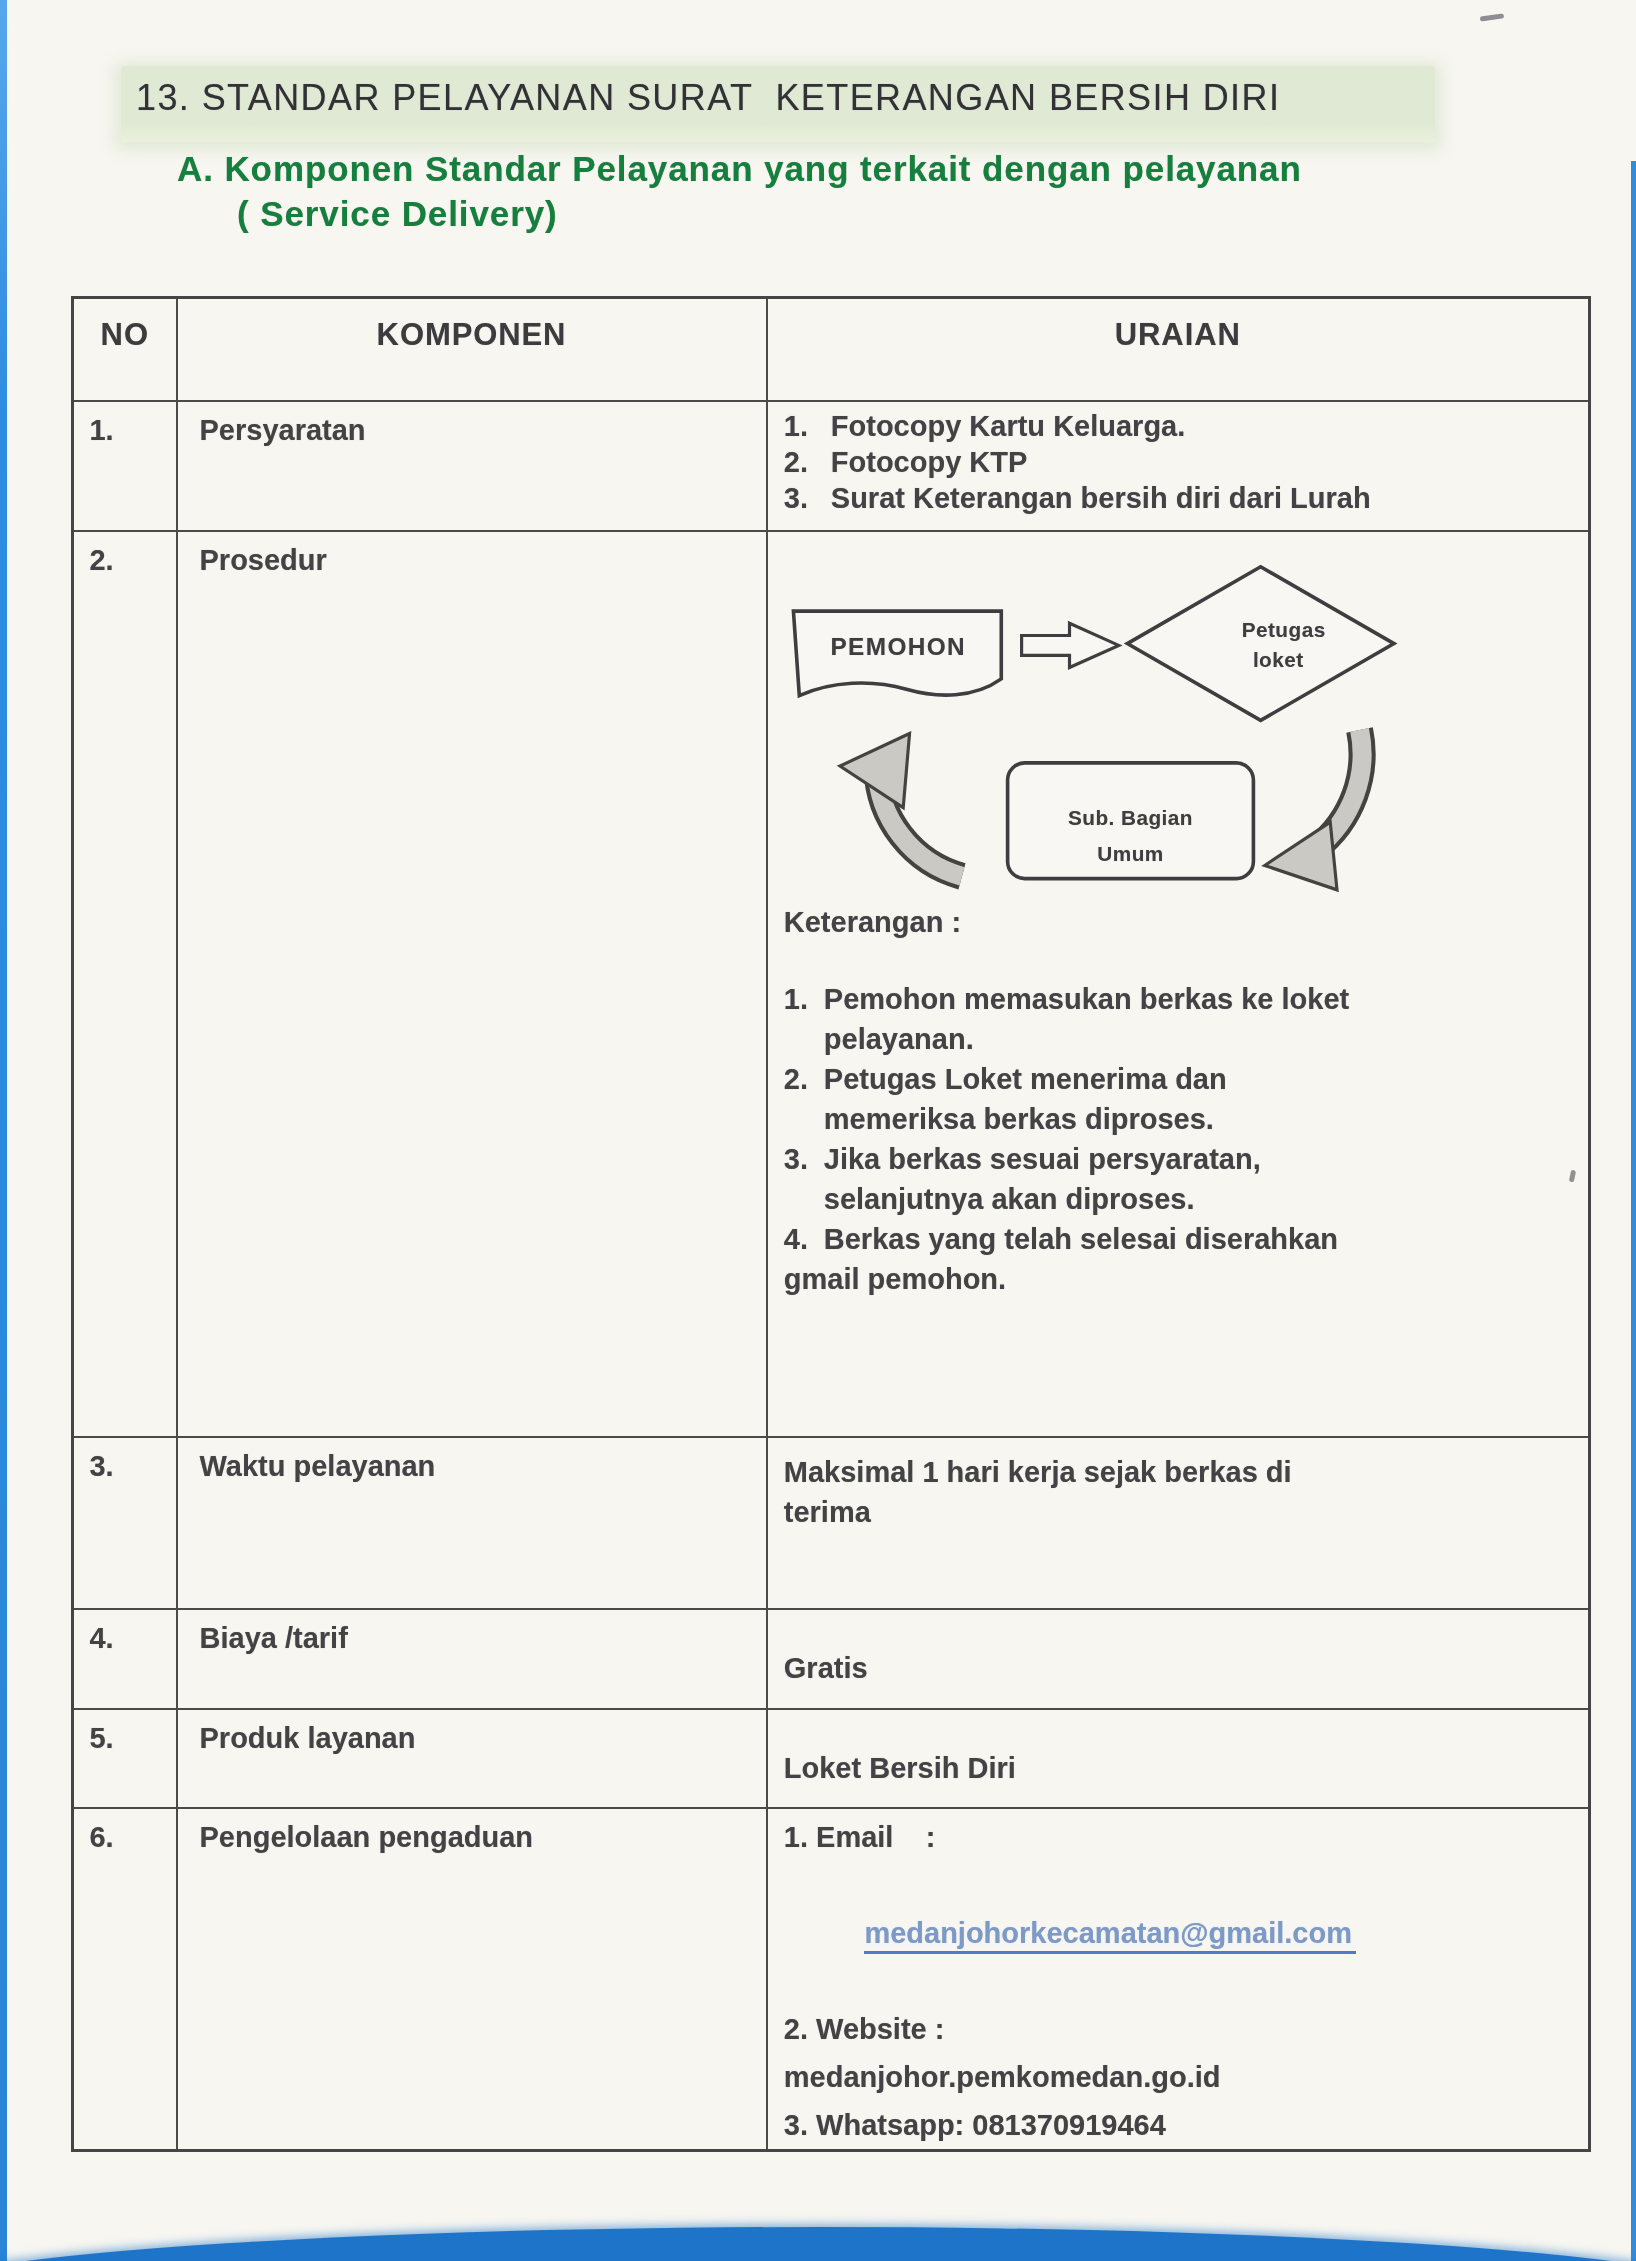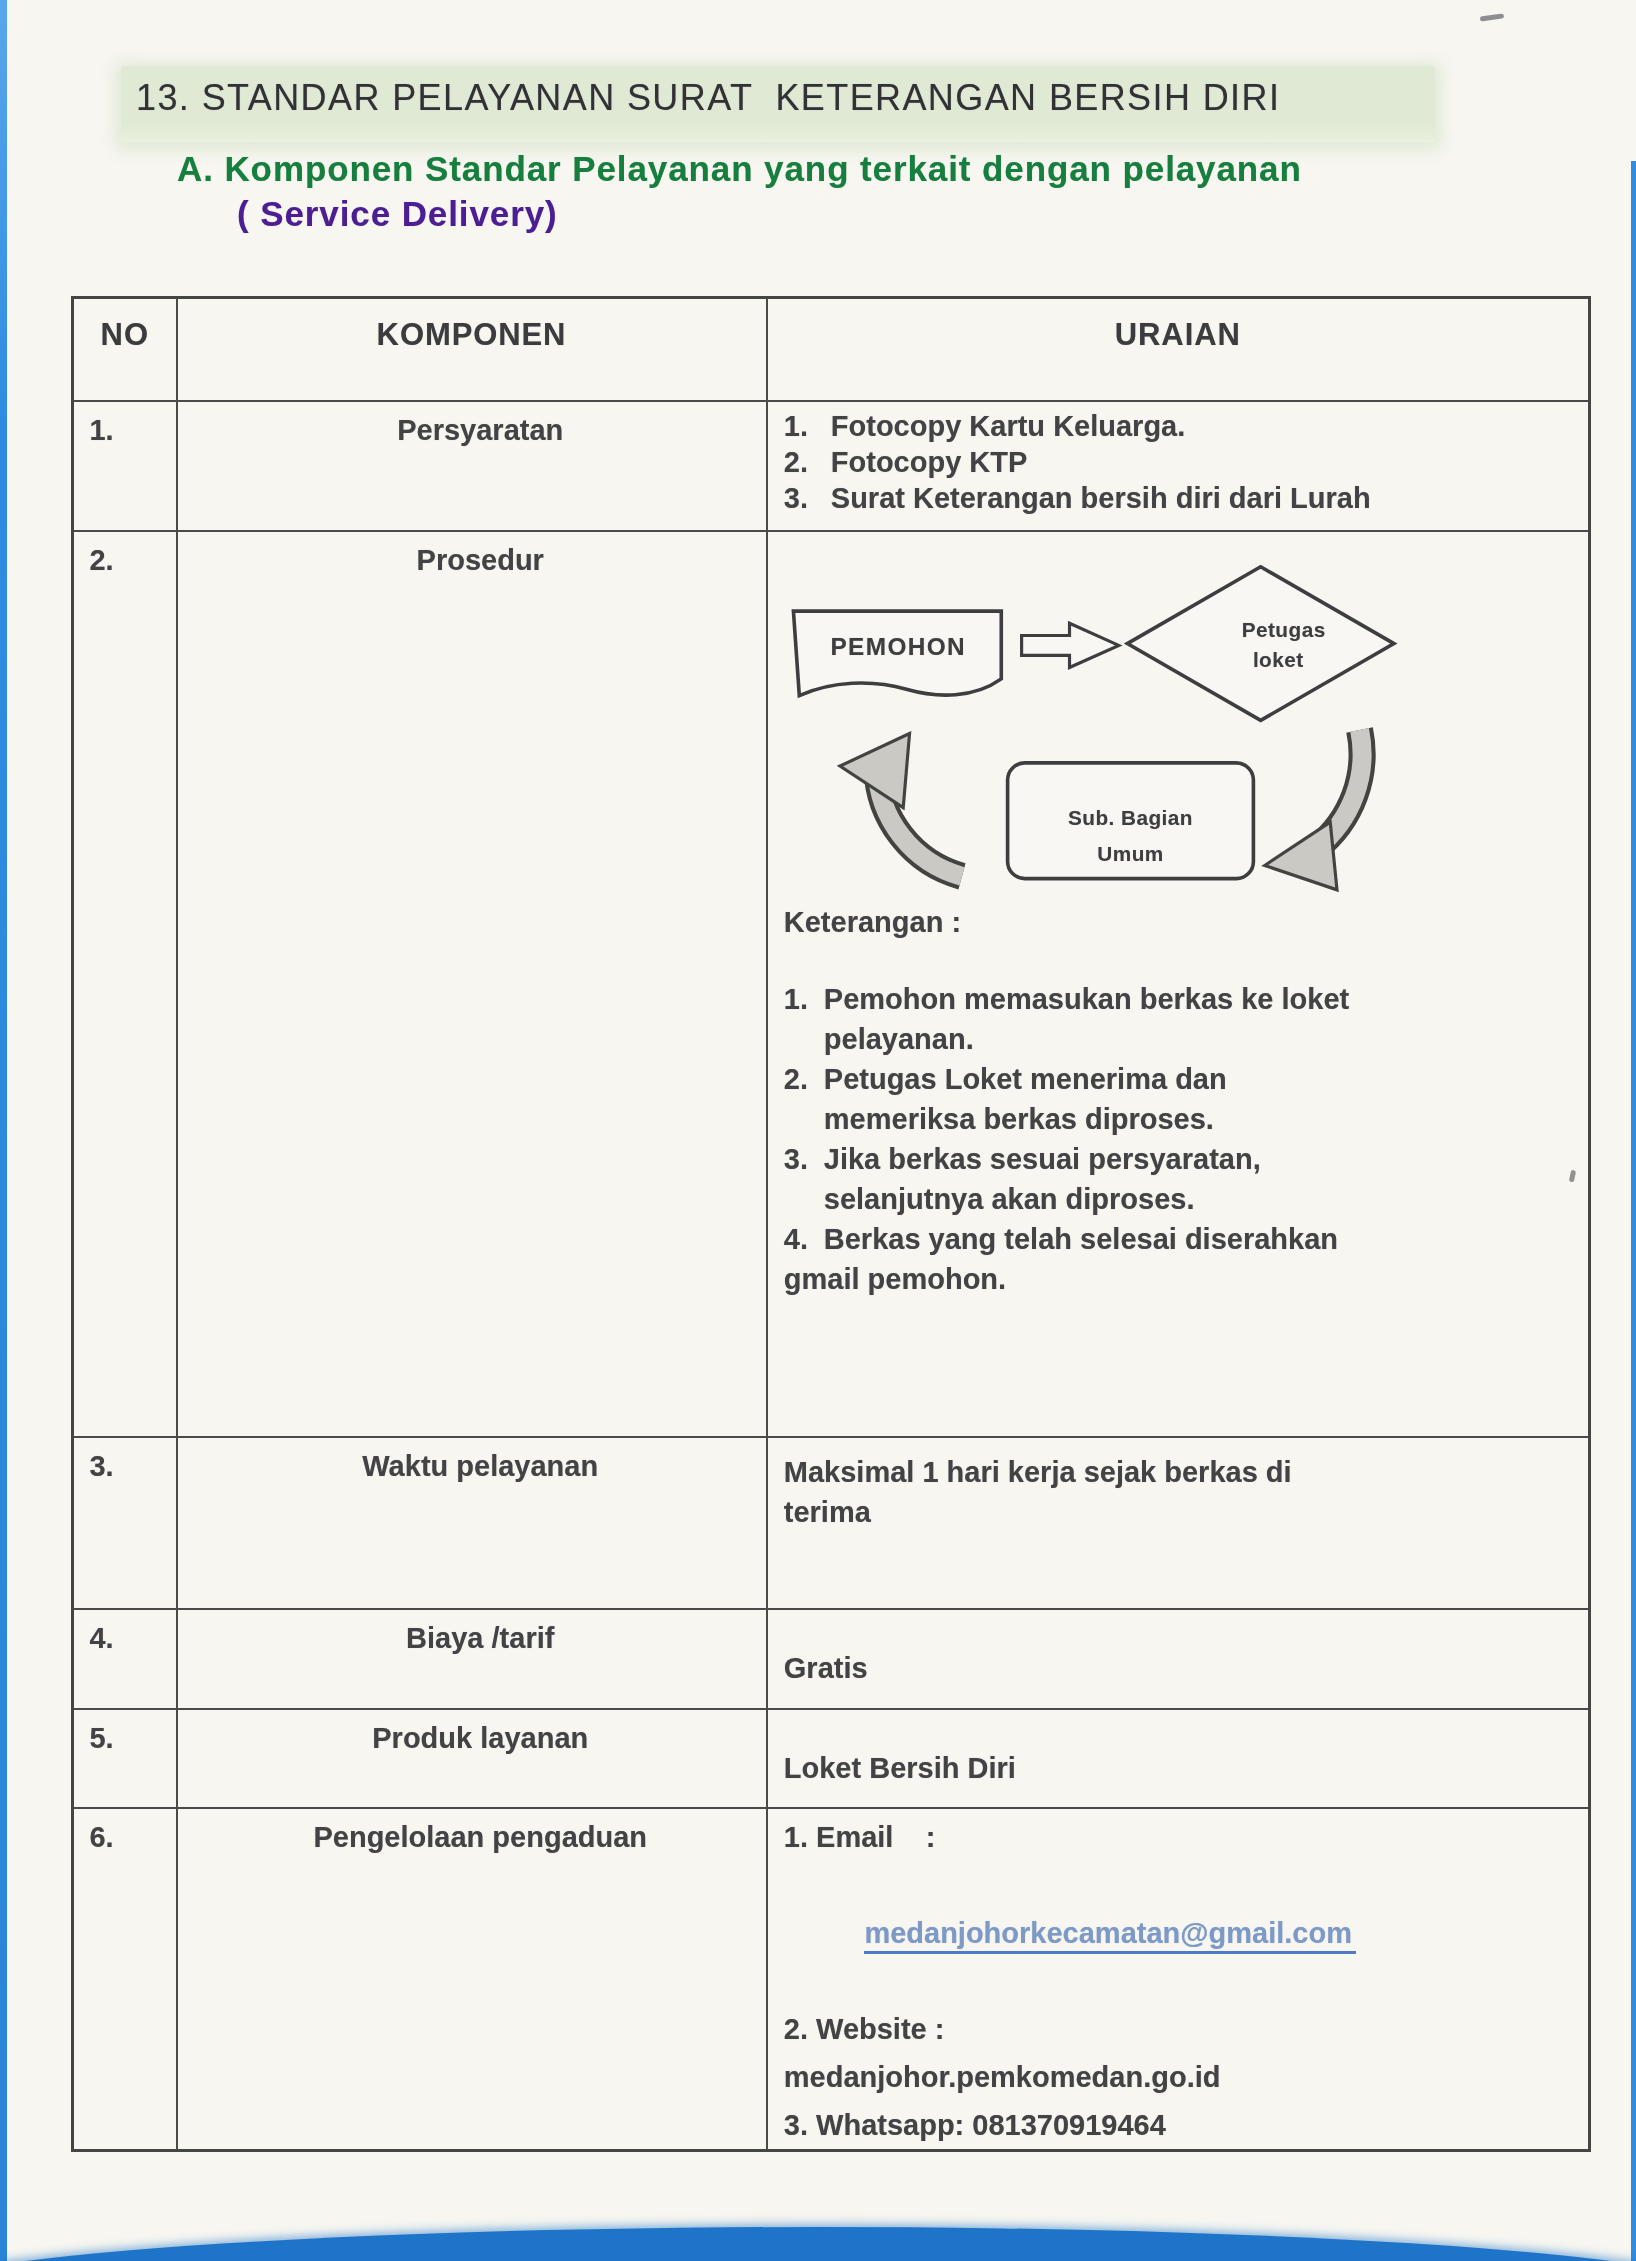--- a/index.html
+++ b/index.html
@@ -12,28 +12,28 @@
   .band-bottom{position:absolute;left:-7%;width:114%;height:120px;bottom:-57px;background:#1e74c8;
                border-radius:50% 50% 0 0 / 60% 60% 0 0;box-shadow:0 -2.7px 10px rgba(30,116,200,.55);}
   .dash{position:absolute;left:1480px;top:15.4px;width:23.5px;height:5.4px;background:#6a6a72;border-radius:2.7px;transform:rotate(-8deg);opacity:.75;}
   .speck2{position:absolute;left:1570px;top:1170px;width:4.5px;height:11.8px;background:#5c5c5c;border-radius:2.3px;transform:rotate(12deg);opacity:.65;}
   
   .hl{position:absolute;left:121px;top:66px;width:1314px;height:76px;border-radius:3.6px;
       background:linear-gradient(180deg,#dfe9d3 0 76%,#eaf1de 100%);box-shadow:0 2.7px 13.6px 6.3px rgba(223,233,211,.85);}
   .title{position:absolute;left:136px;top:77px;margin:0;font-size:36px;font-weight:400;letter-spacing:1.4px;
          color:#323236;white-space:pre-wrap;}
   .subA{position:absolute;left:177px;top:149px;font-size:35px;font-weight:700;letter-spacing:0.9px;color:#15803d;white-space:pre-wrap;}
-  .subB{position:absolute;left:237px;top:194px;font-size:35px;font-weight:700;letter-spacing:0.9px;color:#4c1d95;white-space:pre-wrap;}
+  .subB{position:absolute;left:237px;top:194px;font-size:35px;font-weight:700;letter-spacing:0.9px;color:#15803d;white-space:pre-wrap;}
   
   table.svc{position:absolute;left:71px;top:296px;border-collapse:collapse;table-layout:fixed;
             font-size:29px;font-weight:700;color:#434345;}
   .svc th,.svc td{border:2.3px solid #4a4a49;vertical-align:top;padding:8.1px 4.5px 0 13.6px;}
   .svc{border:3.2px solid #454545;}
   .svc th{text-align:center;padding:19px 0 0 0;font-size:31px;letter-spacing:0.9px;line-height:33px;color:#3c3c3e;}
-  td.komp{padding-left:22px;line-height:40px;text-align:center;}
+  td.komp{padding-left:22px;line-height:40px;}
   td.no{padding-left:15.4px;line-height:40px;}
   td.ura{padding-left:16.3px;line-height:40px;position:relative;}
   .li{display:flex;line-height:36px;}
   .li .num{width:47px;flex:none;}
   .r3line{line-height:40px;padding-top:6.3px;}
   .r3line.second{padding-top:0;}
   .val{padding-top:2.7px;line-height:40px;margin-top:28px;}
   
   .r6line{line-height:48px;white-space:pre-wrap;}
   .email{color:#7d99c6;border-bottom:3.2px solid #4d7bc7;padding:0 4.5px 1.8px 0;text-shadow:0 0 0.9px rgba(125,153,198,.5);}

